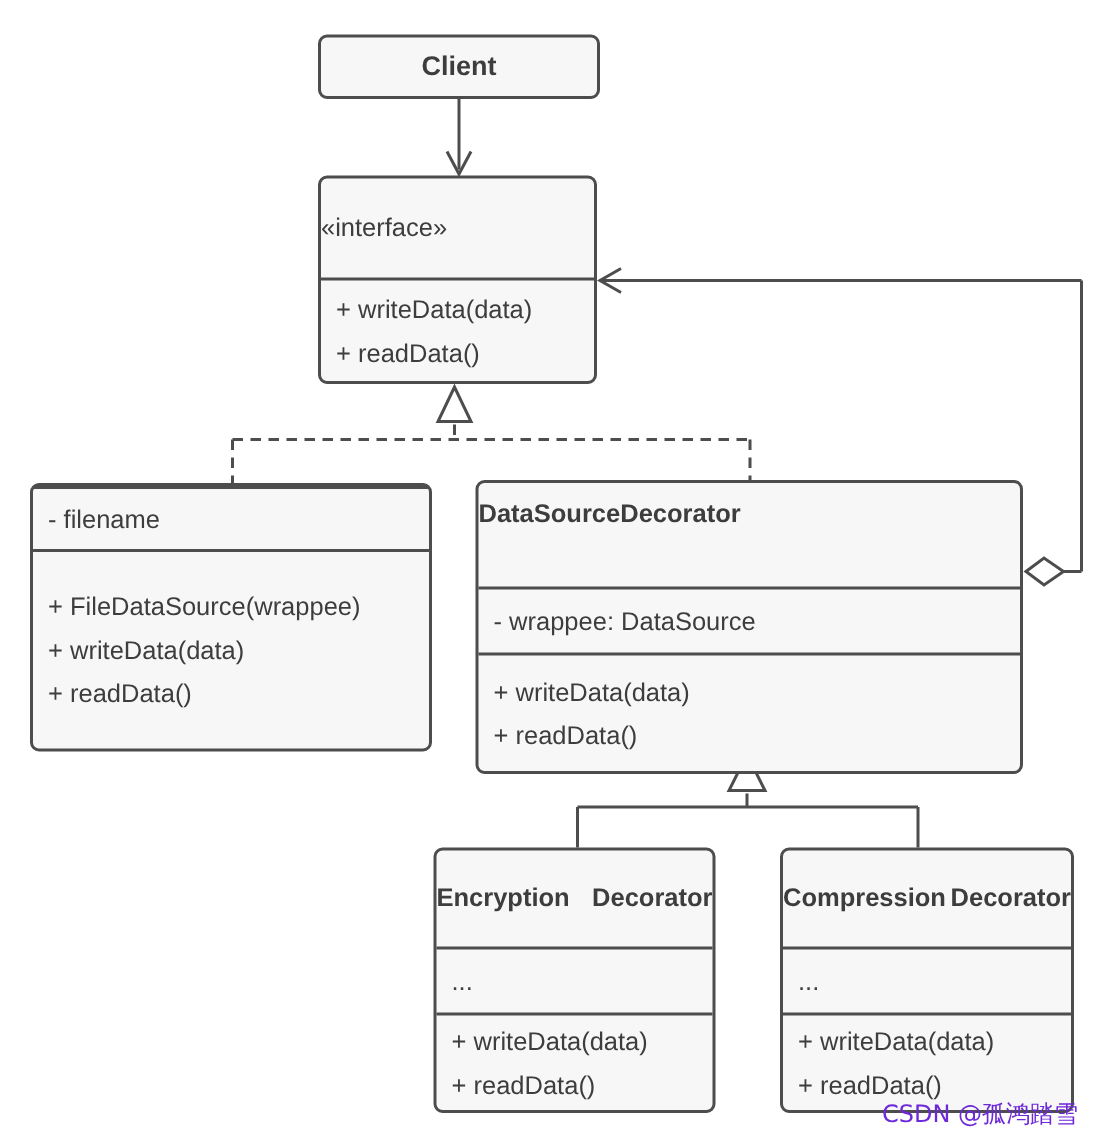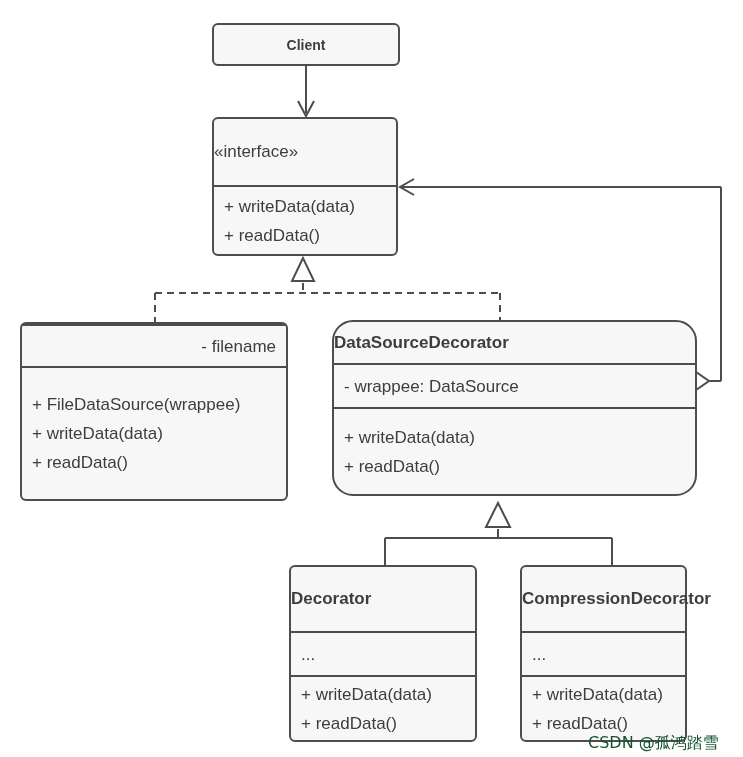--- a/index.html
+++ b/index.html
@@ -17,23 +17,23 @@
   }
   .titlebar{
     display:flex;flex-direction:row;align-items:center;justify-content:space-between;
     font-weight:bold;text-align:center;line-height:26px;flex:0 0 auto;
   }
   .section{border-top:2px solid #4d4d4d;box-sizing:border-box;flex:0 0 auto;
     padding:0 10px;display:flex;flex-direction:column;justify-content:center;}
   .section.grow{flex:1 1 auto;}
   .row{line-height:29px;white-space:nowrap;}
   .client-title{display:flex;align-items:center;justify-content:center;height:100%;
-    font-weight:bold;font-size:14px;}
+    font-weight:bold;font-size:18px;}
   .watermark{
-    position:absolute;left:588px;top:733px;font-size:16px;color:#14532d;
+    position:absolute;left:588px;top:733px;font-size:16px;color:#6d28d9;
     font-family:"DejaVu Sans","Liberation Sans",sans-serif;white-space:nowrap;
   }
 </style>
 </head>
 <body>
 
 <div class="canvas">
 
   <svg class="connectors" width="743" height="757" viewBox="0 0 743 757">
 
@@ -75,57 +75,58 @@
     <div class="titlebar" style="height:66px;">
       <div style="font-weight:normal;">«interface»</div>
     </div>
     <div class="section grow">
       <div class="row">+ writeData(data)</div>
       <div class="row">+ readData()</div>
     </div>
   </div>
 
   <div class="classbox" style="left:20px;top:322px;width:268px;height:179px;">
-    <div class="section" style="height:42px;text-align:right;">
+    <div class="section" style="height:42px;">
       <div class="row">- filename</div>
     </div>
     <div class="section grow">
       <div class="row">+ FileDataSource(wrappee)</div>
       <div class="row">+ writeData(data)</div>
       <div class="row">+ readData()</div>
     </div>
   </div>
 
-  <div class="classbox" style="left:332px;top:320px;width:365px;height:176px;border-radius:21px;">
+  <div class="classbox" style="left:317px;top:320px;width:365px;height:196px;">
     <div class="titlebar" style="height:41px;">
       <div>DataSourceDecorator</div>
     </div>
-    <div class="section" style="height:44px;">
+    <div class="section" style="height:44px;margin-top:28px;">
       <div class="row">- wrappee: DataSource</div>
     </div>
     <div class="section grow">
       <div class="row">+ writeData(data)</div>
       <div class="row">+ readData()</div>
     </div>
   </div>
 
   <div class="classbox" style="left:289px;top:565px;width:188px;height:177px;">
     <div class="titlebar" style="height:64px;">
+      <div>Encryption</div>
       <div>Decorator</div>
     </div>
     <div class="section" style="height:44px;">
       <div class="row">...</div>
     </div>
     <div class="section grow">
       <div class="row">+ writeData(data)</div>
       <div class="row">+ readData()</div>
     </div>
   </div>
 
-  <div class="classbox" style="left:520px;top:565px;width:167px;height:177px;">
+  <div class="classbox" style="left:520px;top:565px;width:196px;height:177px;">
     <div class="titlebar" style="height:64px;">
       <div>Compression</div>
       <div>Decorator</div>
     </div>
     <div class="section" style="height:44px;">
       <div class="row">...</div>
     </div>
     <div class="section grow">
       <div class="row">+ writeData(data)</div>
       <div class="row">+ readData()</div>

